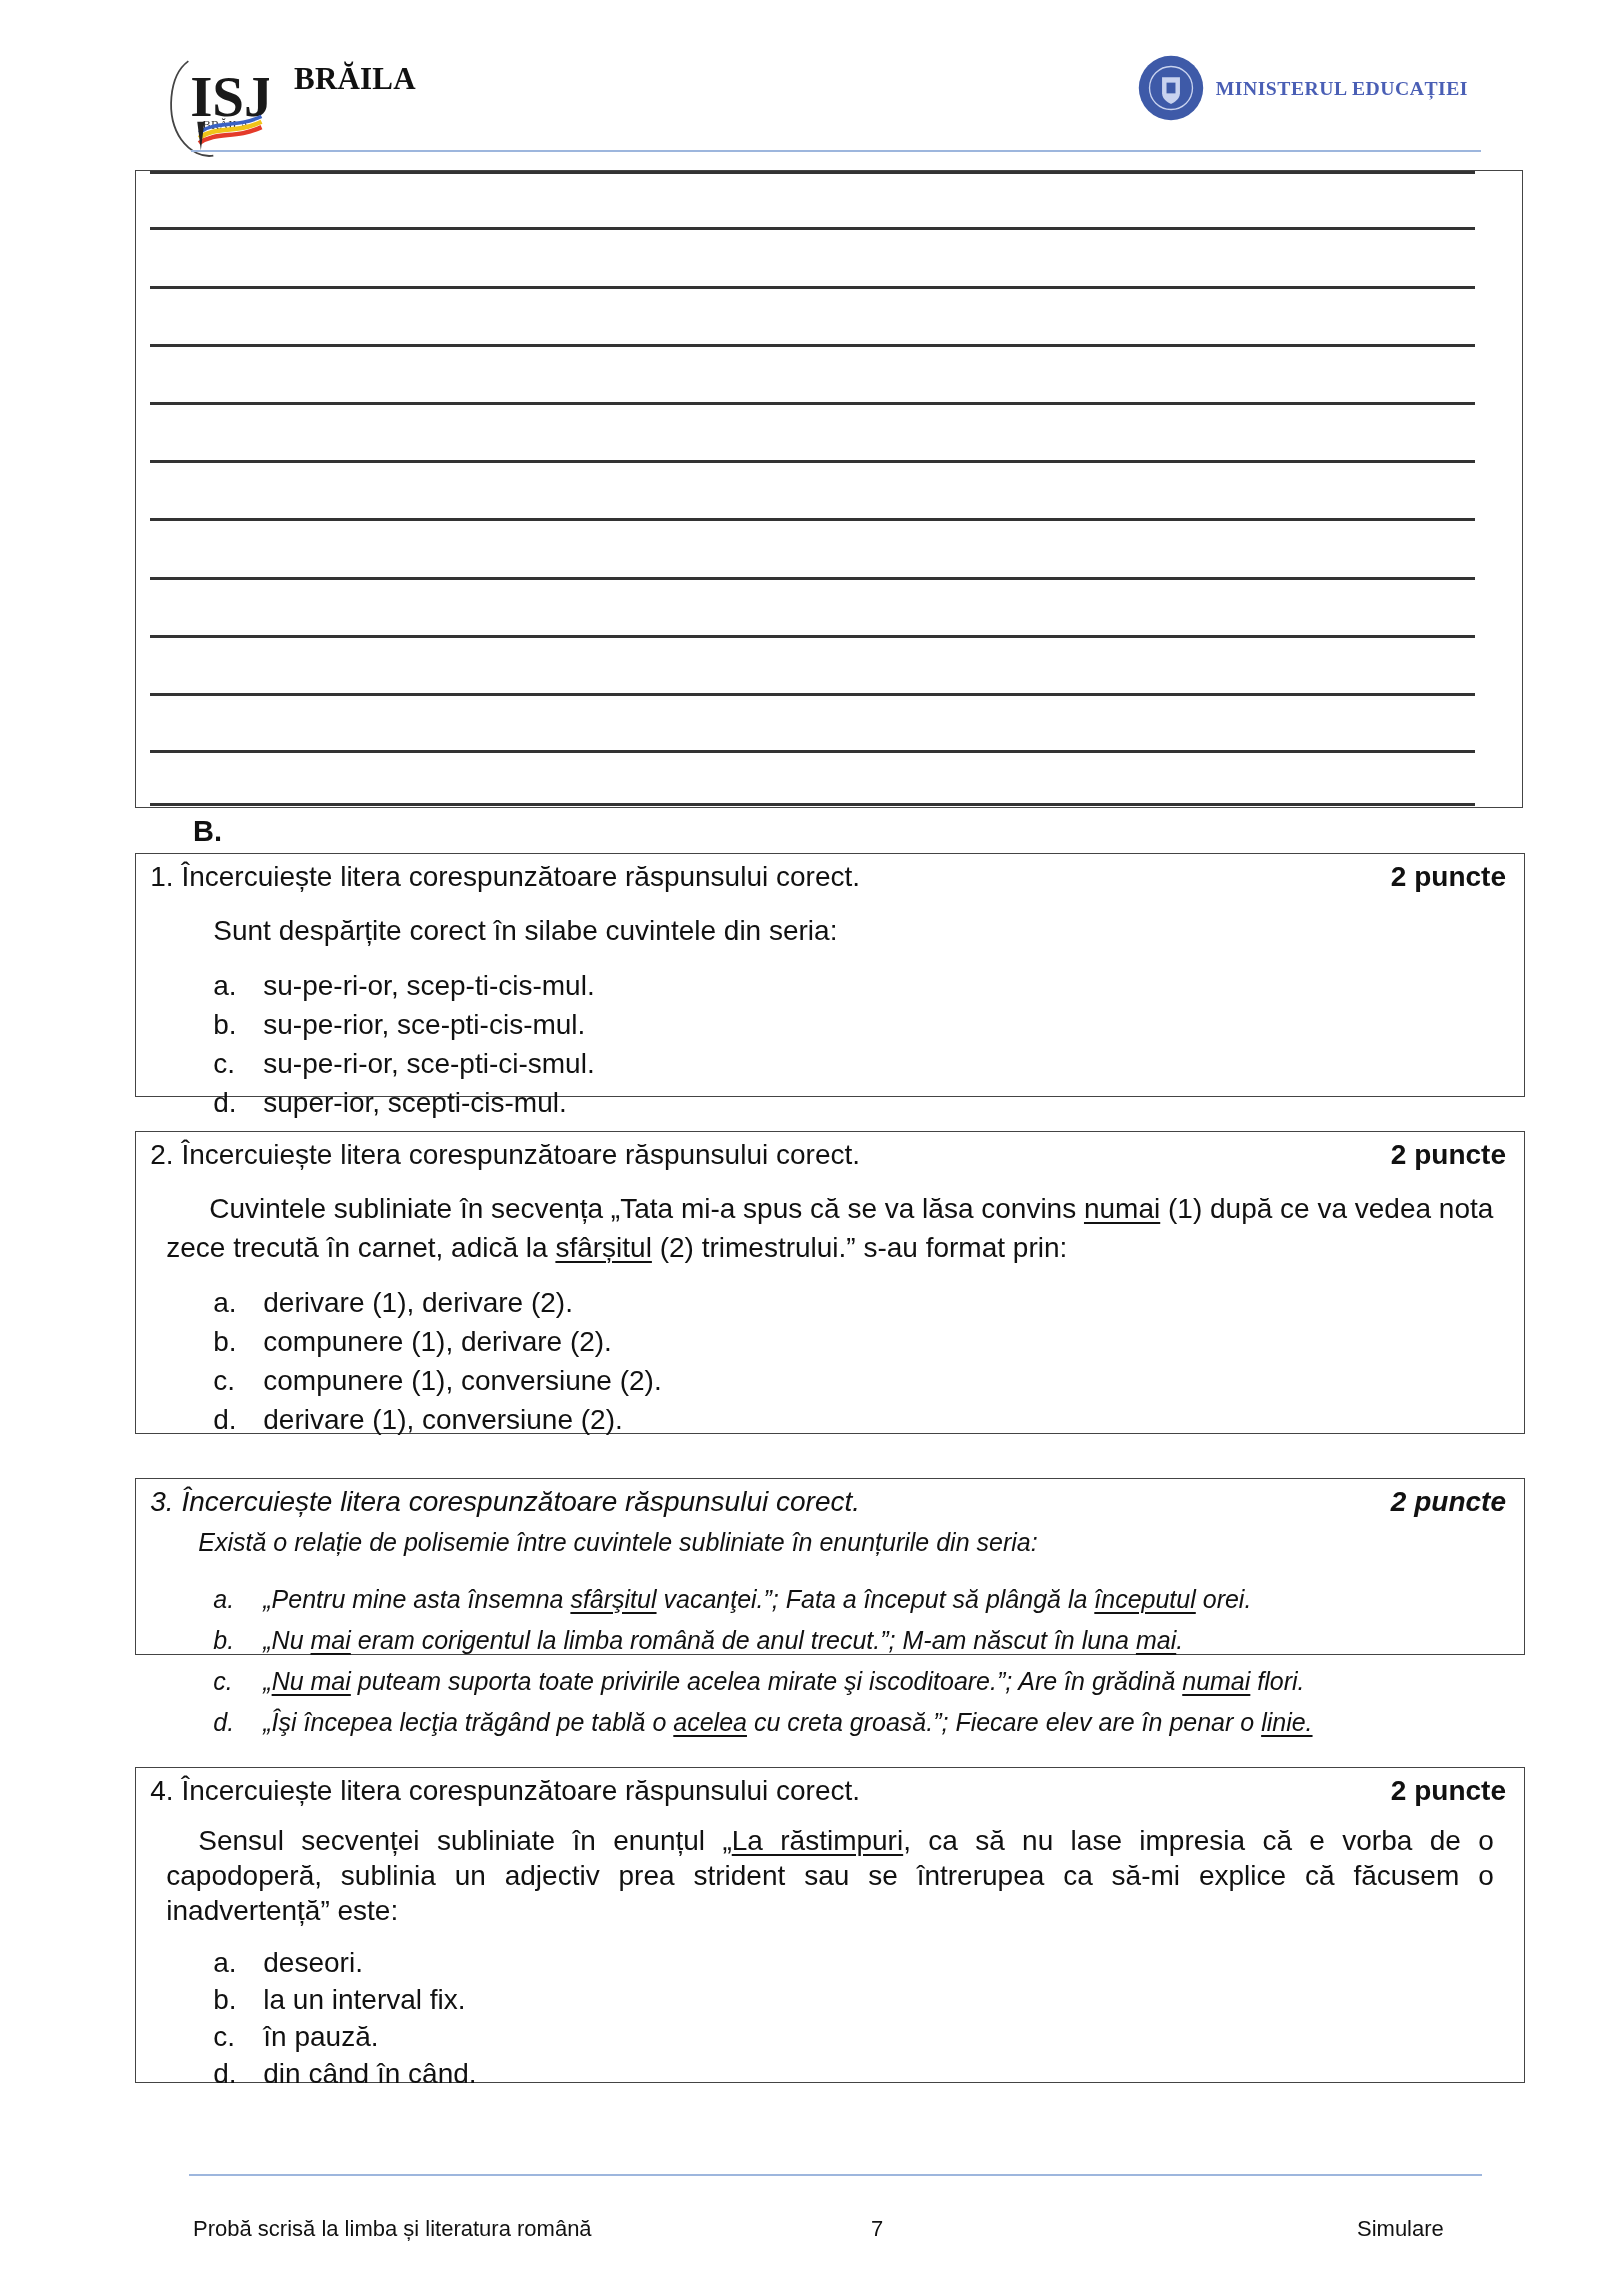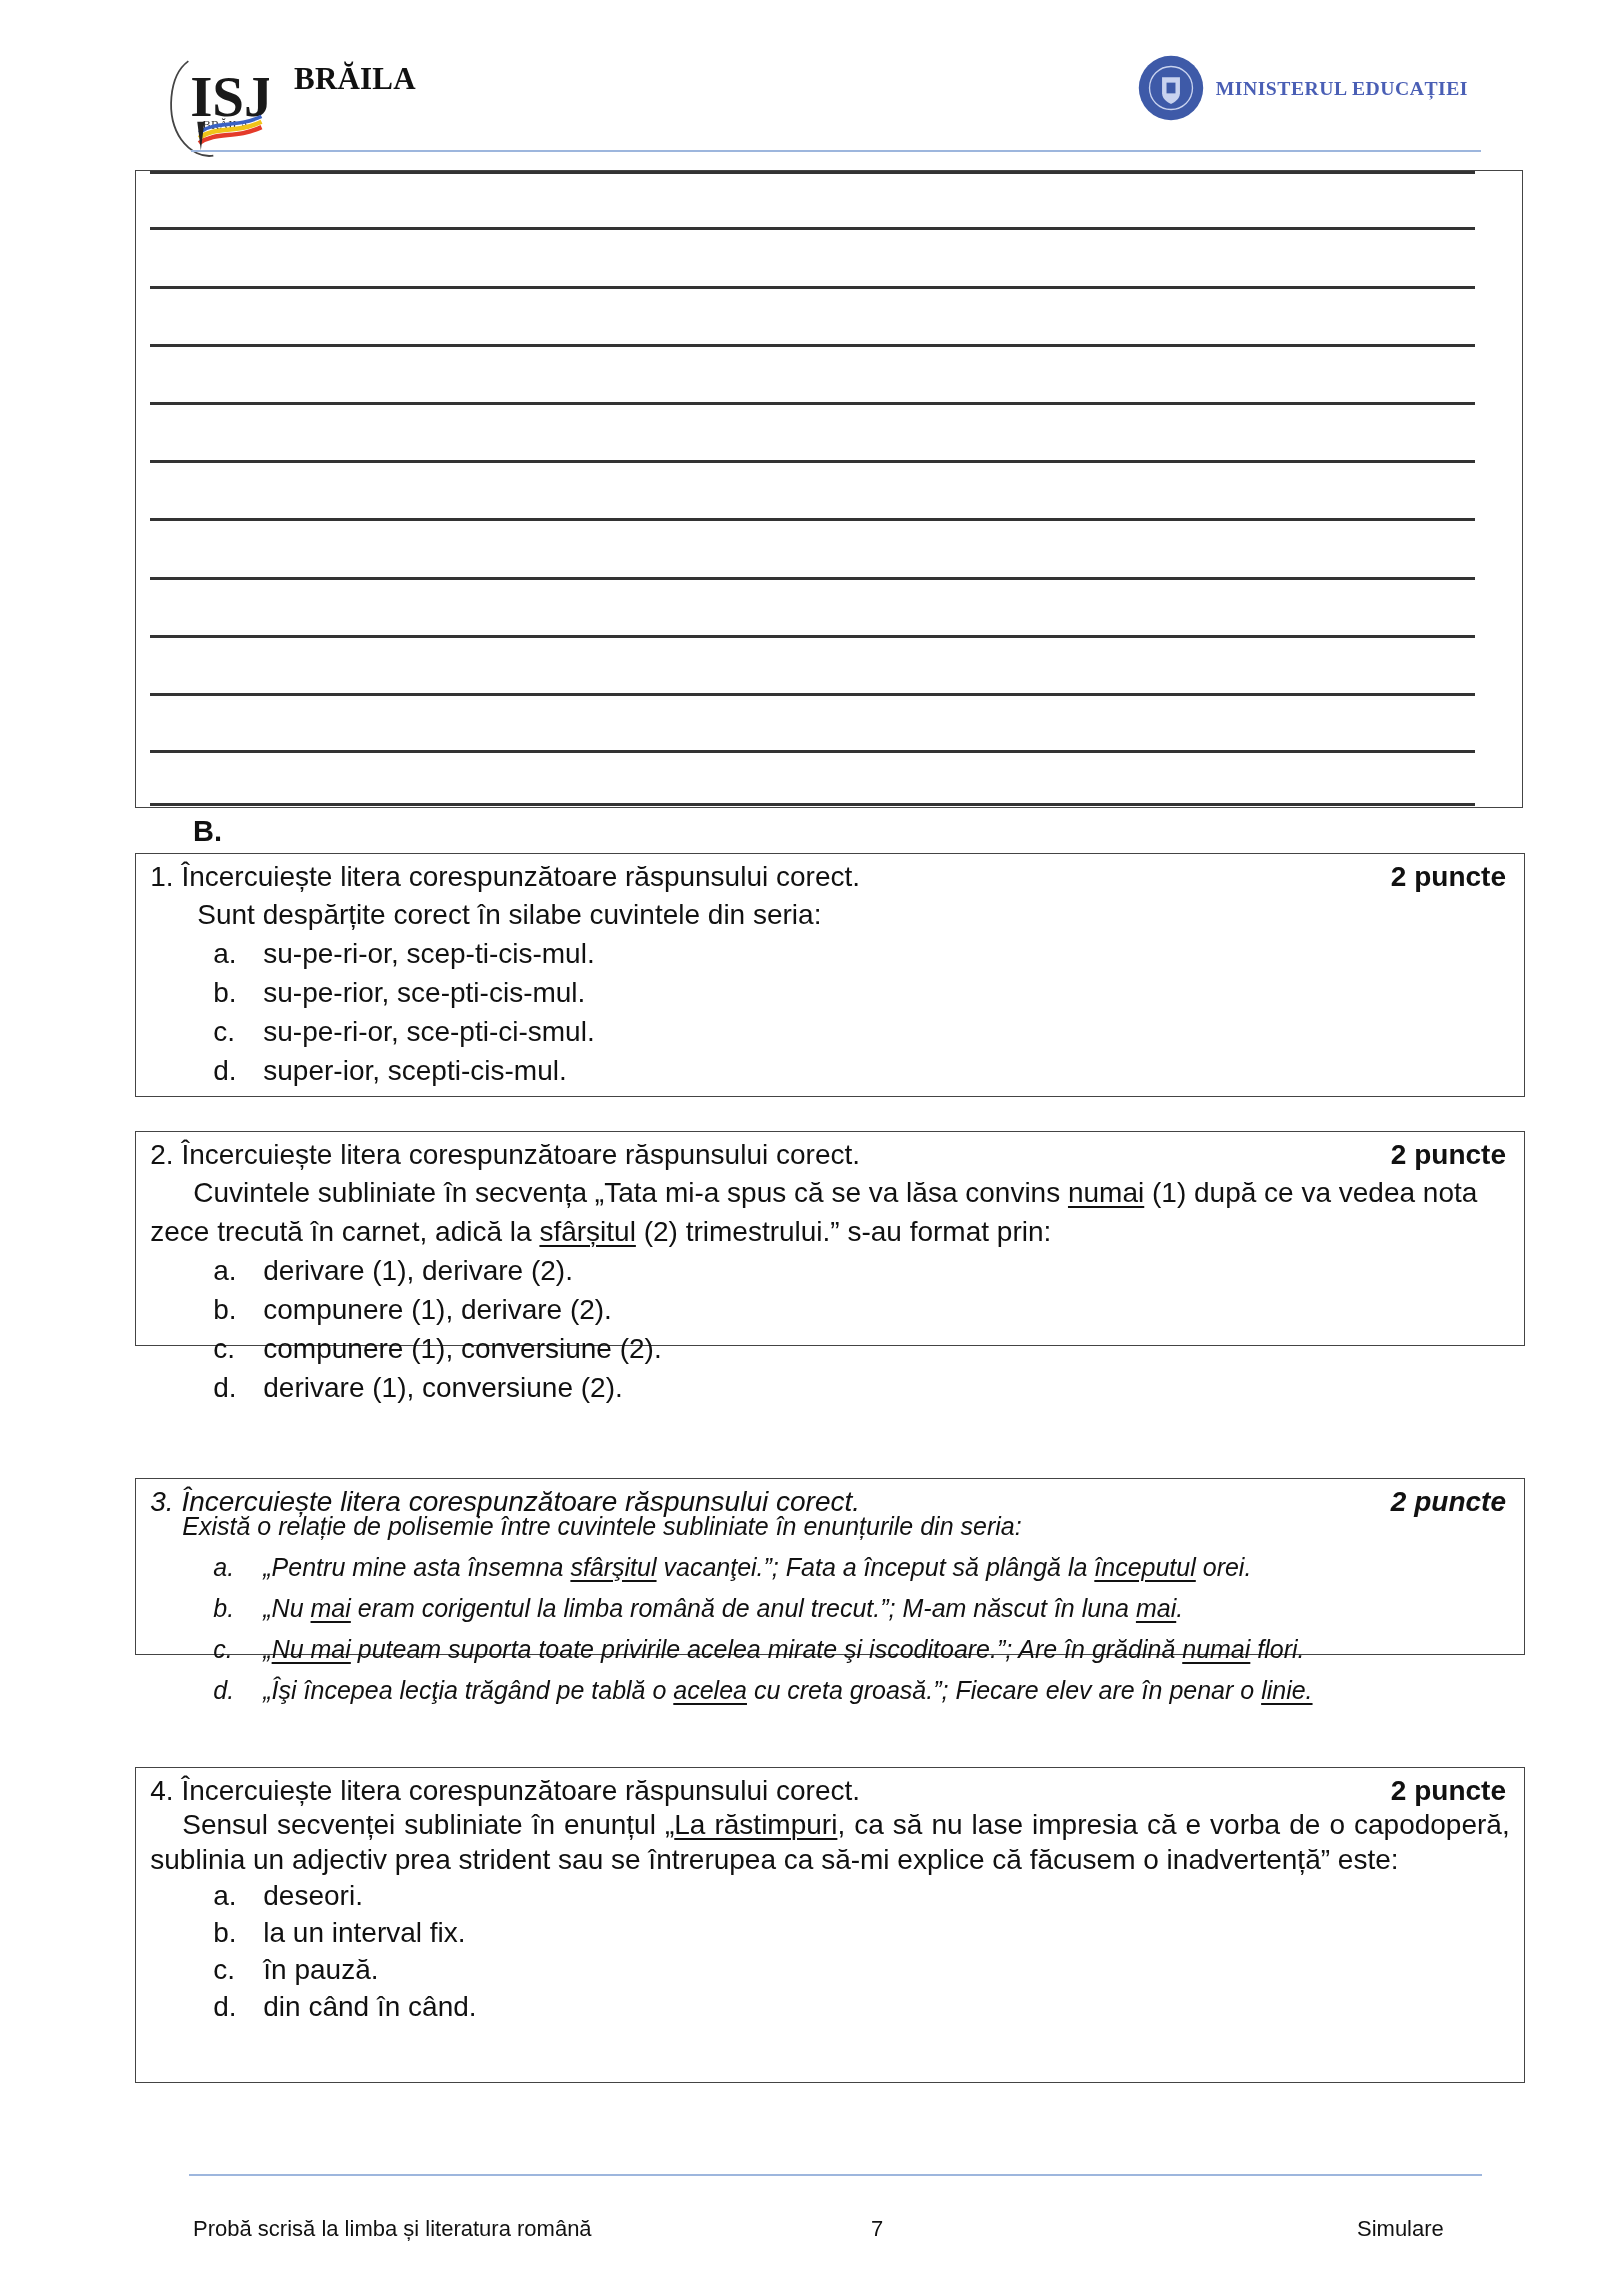--- a/index.html
+++ b/index.html
@@ -20,21 +20,21 @@
   .write-box { left:135px; top:170px; width:1388px; height:638px; border:1.8px solid #444; box-sizing:border-box; }
   .write-line { position:absolute; left:14.3px; width:1325px; height:2.7px; background:#333; }
 
   .section-b { left:193px; top:815px; font-size:29px; font-weight:bold; }
 
   .q-box { position:absolute; left:135px; width:1390px; border:1.8px solid #444; box-sizing:border-box; }
   .q-head { position:absolute; left:14.3px; right:18px; top:5.4px; display:flex; justify-content:space-between;
             font-size:28px; line-height:36px;text-align:right; }
   .q-head .pts { font-weight:bold; }
   .q-body { position:absolute; left:14.3px; right:14.3px; font-size:28px; line-height:39px; }
-  .q-body p { margin:0; }
+  .q-body p { margin:16px; }
   .indent { text-indent:43px; }
   .stem { padding-left:47px; }
   .opt { display:flex; padding-left:63px; }
   .opt .l { width:50px; }
   .just { text-align:justify; text-align-last:left; }
   u { text-decoration:underline; text-underline-offset:3.6px; text-decoration-thickness:1.8px; }
 
   
   .ftr-line { left:189px; top:2174px; width:1293px; height:1.8px; background:#9db6dd; }
   .ftr { top:2216px; font-size:22px; }
@@ -103,21 +103,21 @@
         <span class="l">c.</span>
         <span>su-pe-ri-or, sce-pti-ci-smul.</span>
       </div>
     <div class="opt">
         <span class="l">d.</span>
         <span>super-ior, scepti-cis-mul.</span>
       </div>
   </div>
 </div>
 
-<div class="q-box" style="top:1131px; height:215px;">
+<div class="q-box" style="top:1131px; height:303px;">
   <div class="q-head">
     <span><span>2.</span> <span>Încercuiește litera corespunzătoare răspunsului corect.</span></span>
     <span class="pts">2 puncte</span>
   </div>
   <div class="q-body" style="top:41px;">
     <p class="indent"><span>Cuvintele subliniate în secvența „Tata mi-a spus că se va lăsa convins </span><u>numai</u><span> (1) după ce va vedea nota zece trecută în carnet, adică la </span><u>sfârșitul</u><span> (2) trimestrului.” s-au format prin:</span></p>
     <div class="opt">
         <span class="l">a.</span>
         <span>derivare (1), derivare (2).</span>
       </div>

